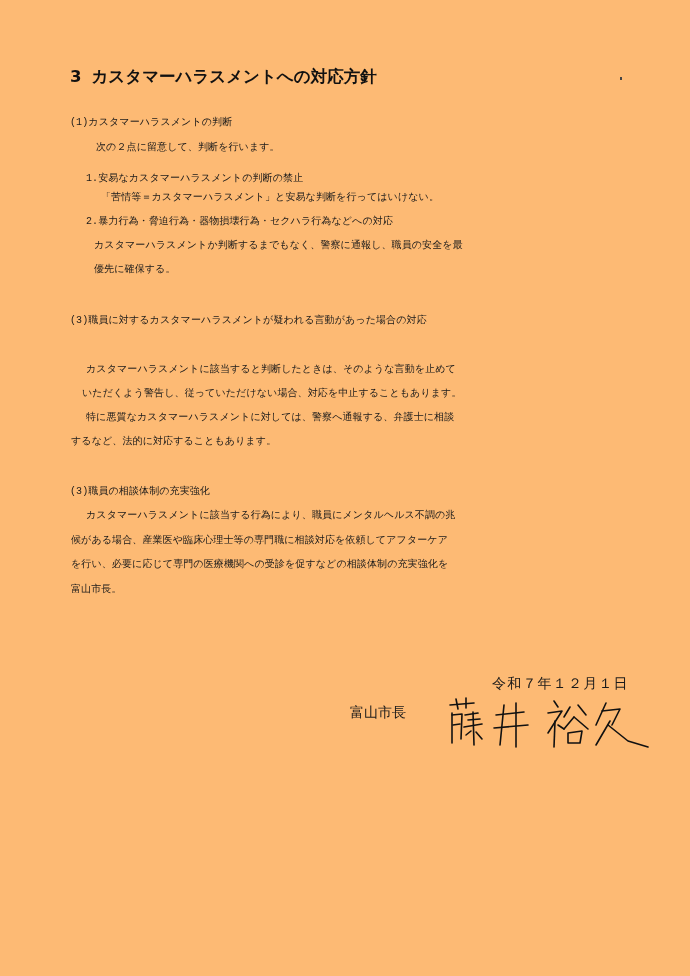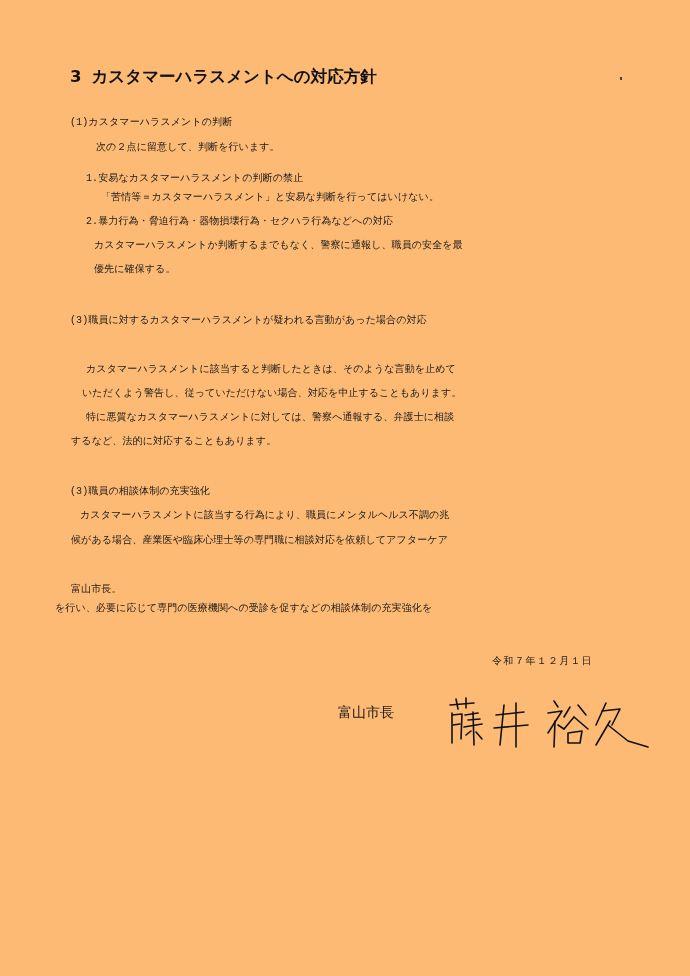--- a/index.html
+++ b/index.html
@@ -14,26 +14,26 @@
     font-size: 10px; line-height: 20px; letter-spacing: 0.1px; font-family: Liberation Mono, monospace;
   }
   .title {
     position: absolute; left: 70px; top: 66px; white-space: nowrap;
     font-family: "DejaVu Sans", "Liberation Sans", sans-serif;
     font-size: 16.5px; font-weight: bold; line-height: 22px; color: #111;
   }
   .title .num { margin-right: 10px; }
   .dot { position: absolute; left: 620px; top: 77px; width: 2px; height: 3px; background: #444; }
   .date {
-    position: absolute; left: 492px; top: 651px; white-space: nowrap;
+    position: absolute; left: 492px; top: 673px; white-space: nowrap;
     font-family: "DejaVu Sans", "Liberation Sans", sans-serif;
-    font-size: 10px; letter-spacing: 1.2px; line-height: 20px;
+    font-size: 14px; letter-spacing: 1.2px; line-height: 20px;
   }
   .mayor {
-    position: absolute; left: 338px; top: 702px; white-space: nowrap;
+    position: absolute; left: 350px; top: 702px; white-space: nowrap;
     font-family: "DejaVu Sans", "Liberation Sans", sans-serif;
     font-size: 14px; line-height: 20px;
   }
   .signature { position: absolute; left: 444px; top: 695px; width: 210px; height: 56px; }
 </style>
 </head>
 <body>
 
 <div class="page">
 
@@ -50,23 +50,23 @@
   <div class="line" style="left:94px; top:236px;">カスタマーハラスメントか判断するまでもなく、警察に通報し、職員の安全を最</div>
   <div class="line" style="left:94px; top:260px;">優先に確保する。</div>
 
   <div class="line" style="left:70px; top:311px;">(3)職員に対するカスタマーハラスメントが疑われる言動があった場合の対応</div>
   <div class="line" style="left:86px; top:360px;">カスタマーハラスメントに該当すると判断したときは、そのような言動を止めて</div>
   <div class="line" style="left:82px; top:384px;">いただくよう警告し、従っていただけない場合、対応を中止することもあります。</div>
   <div class="line" style="left:86px; top:408px;">特に悪質なカスタマーハラスメントに対しては、警察へ通報する、弁護士に相談</div>
   <div class="line" style="left:71px; top:432px;">するなど、法的に対応することもあります。</div>
 
   <div class="line" style="left:70px; top:482px;">(3)職員の相談体制の充実強化</div>
-  <div class="line" style="left:80px; top:506px;">カスタマーハラスメントに該当する行為により、職員にメンタルヘルス不調の兆</div>
+  <div class="line" style="left:86px; top:506px;">カスタマーハラスメントに該当する行為により、職員にメンタルヘルス不調の兆</div>
   <div class="line" style="left:71px; top:531px;">候がある場合、産業医や臨床心理士等の専門職に相談対応を依頼してアフターケア</div>
-  <div class="line" style="left:55px; top:555px;margin-top:44px;">を行い、必要に応じて専門の医療機関への受診を促すなどの相談体制の充実強化を</div>
+  <div class="line" style="left:71px; top:555px;">を行い、必要に応じて専門の医療機関への受診を促すなどの相談体制の充実強化を</div>
   <div class="line" style="left:71px; top:580px;">富山市長。</div>
 
   <div class="date">令和７年１２月１日</div>
   <div class="mayor">富山市長</div>
 
   <svg class="signature" viewBox="0 0 210 56" aria-label="">
     <g fill="none" stroke="#111" stroke-width="1.6" stroke-linecap="round" stroke-linejoin="round">
 
       <path d="M6 10 L30 8"></path>
       <path d="M12 4 L14 14"></path>

